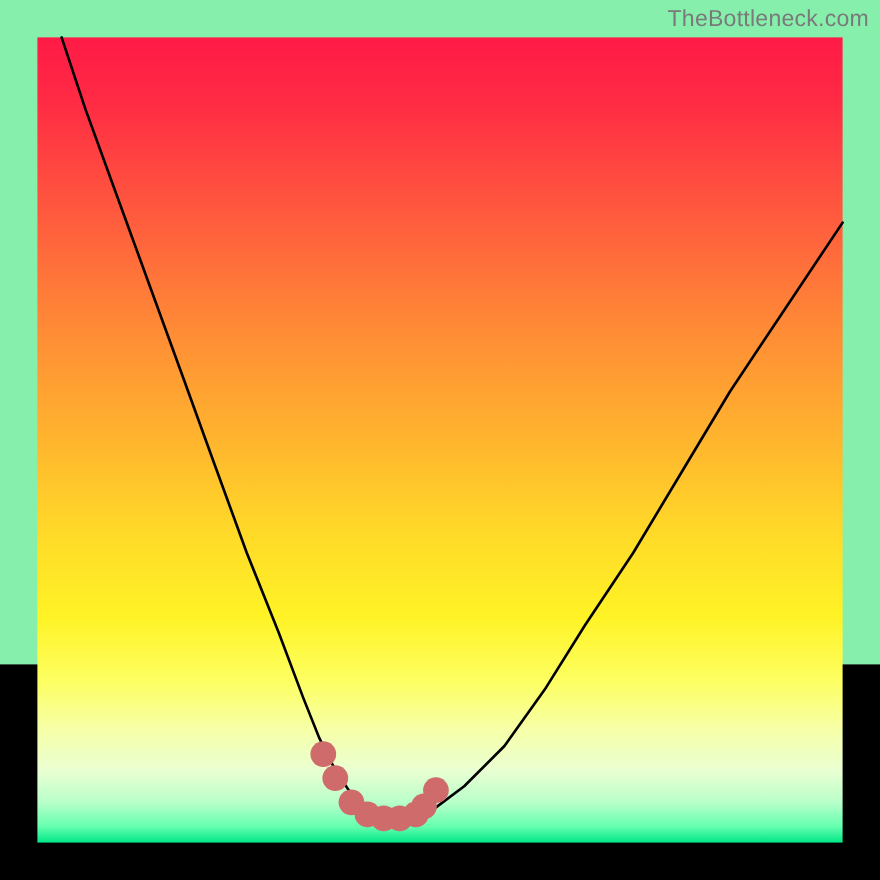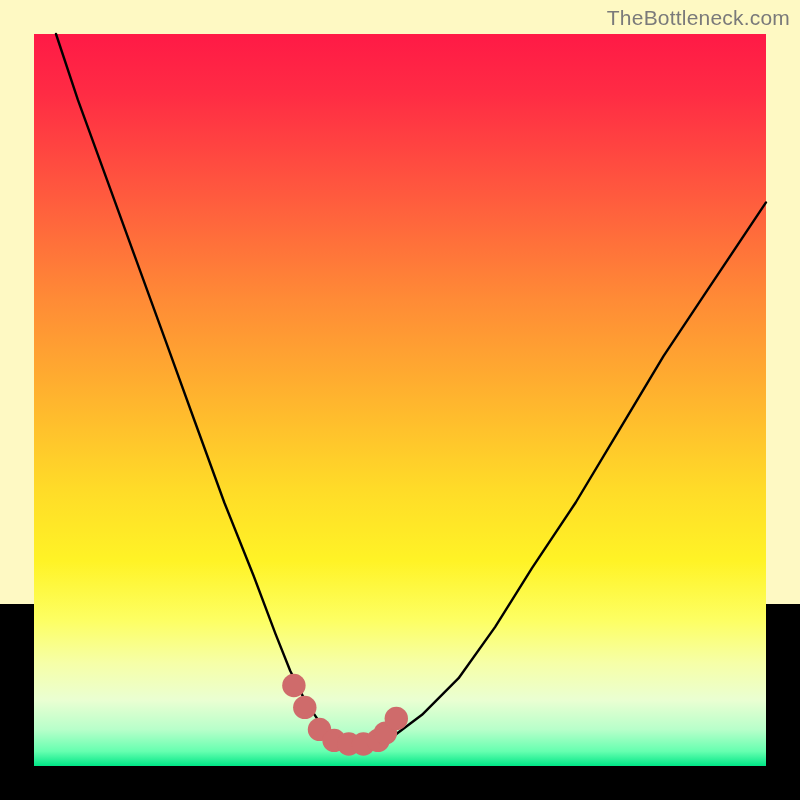--- a/index.html
+++ b/index.html
@@ -10,21 +10,21 @@
     background: #000;
     overflow: hidden;
     font-family: Arial, Helvetica, sans-serif;
   }
   .frame {
     position: absolute;
     left: 0;
     top: 0;
     width: 800px;
     height: 604px;
-    background: #fef9c3;
+    background: #86efac;
   }
   .plot {
     position: absolute;
     left: 34px;
     top: 34px;
     width: 732px;
     height: 732px;
     
     background: linear-gradient(to bottom,
       #ff1a46 0%,

